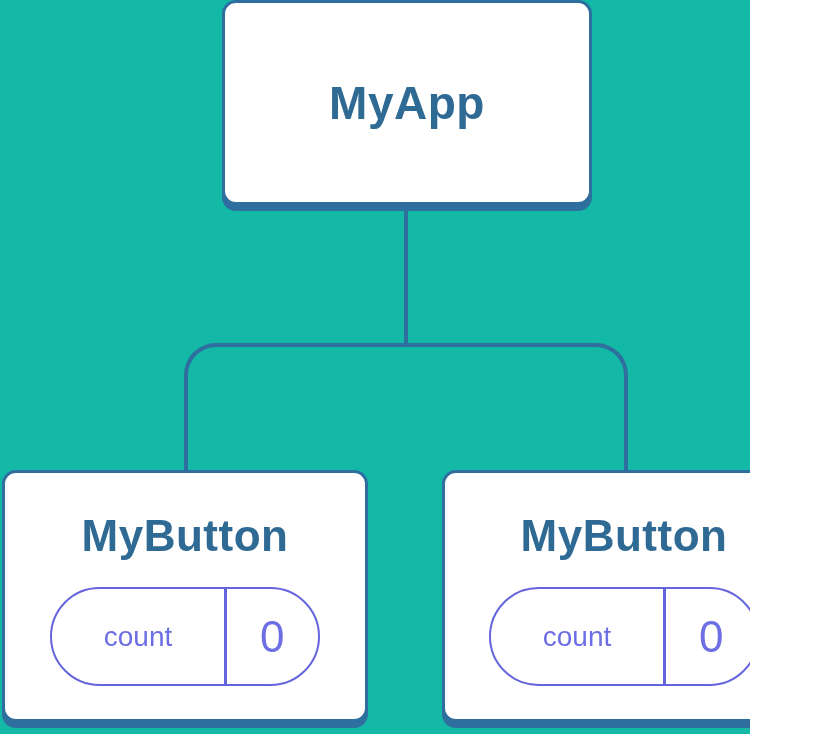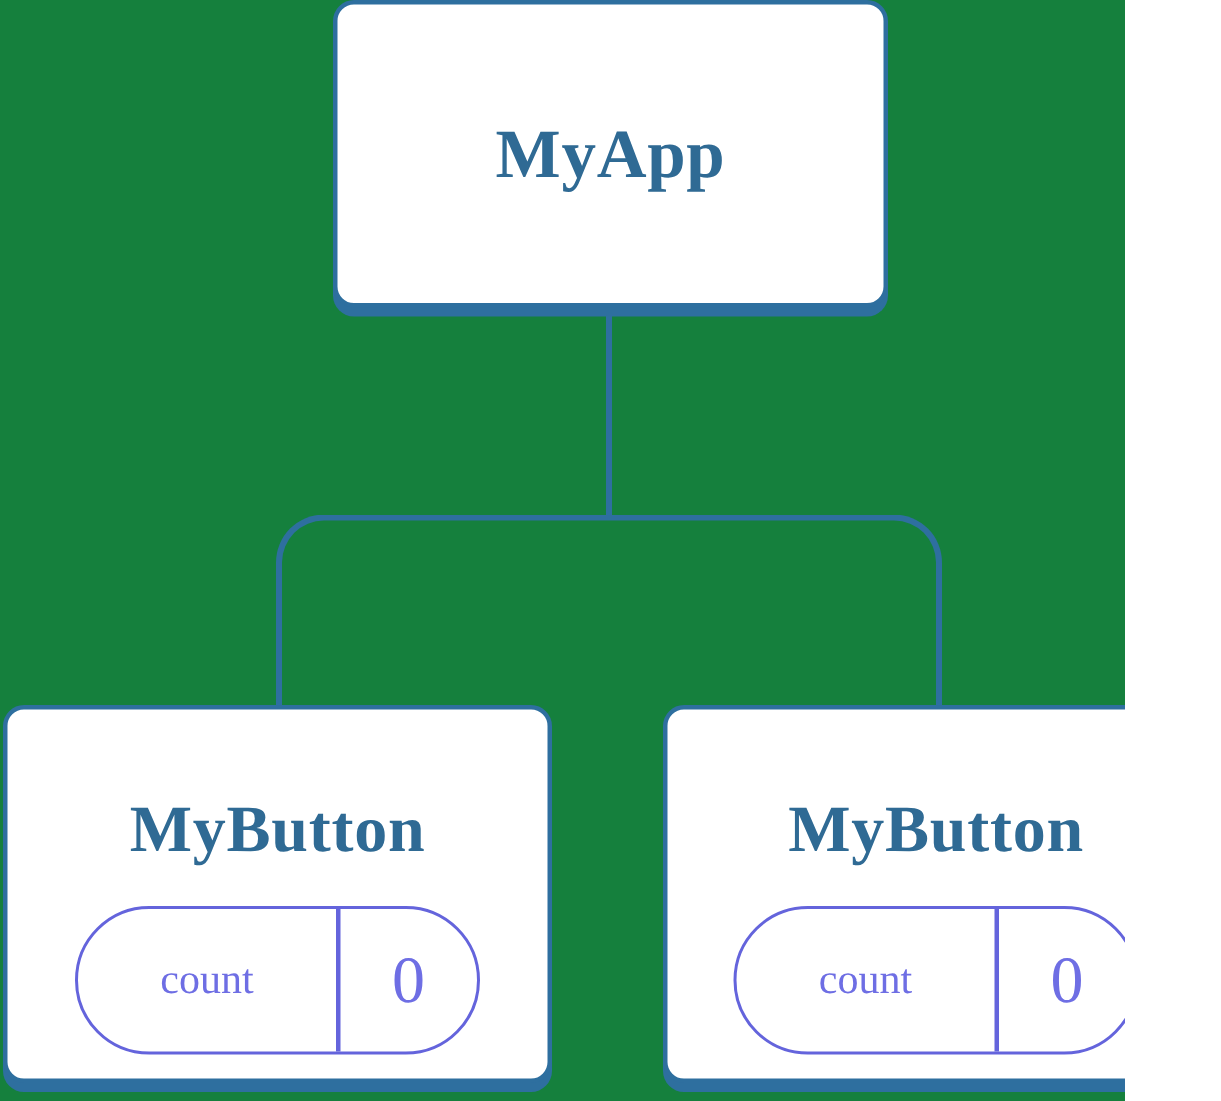--- a/index.html
+++ b/index.html
@@ -1,31 +1,30 @@
 <!DOCTYPE html>
 <html><head>
 <meta charset="utf-8">
 <style>
   html, body { margin: 0; padding: 0; }
   .stage {
     position: relative;
     width: 750px;
     height: 734px;
-    background: #15803d;
+    background: #14b8a6;
     overflow: hidden;
-    font-family: Liberation Serif, serif;
+    font-family: Liberation Sans, sans-serif;
   }
   .node {
     position: absolute;
     box-sizing: border-box;
     background: #ffffff;
     border: 3px solid #2E6F9F;
     box-shadow: 0 6px 0 0 #2E6F9F;
     border-radius: 14px;
-    justify-content: center;
   }
   .node-root {
     left: 222px; top: 0px;
     width: 370px; height: 205px;
     display: flex; align-items: center; justify-content: center;
   }
   .root-label {
     font-size: 46px;
     font-weight: 700;
     color: #2F6A94;

